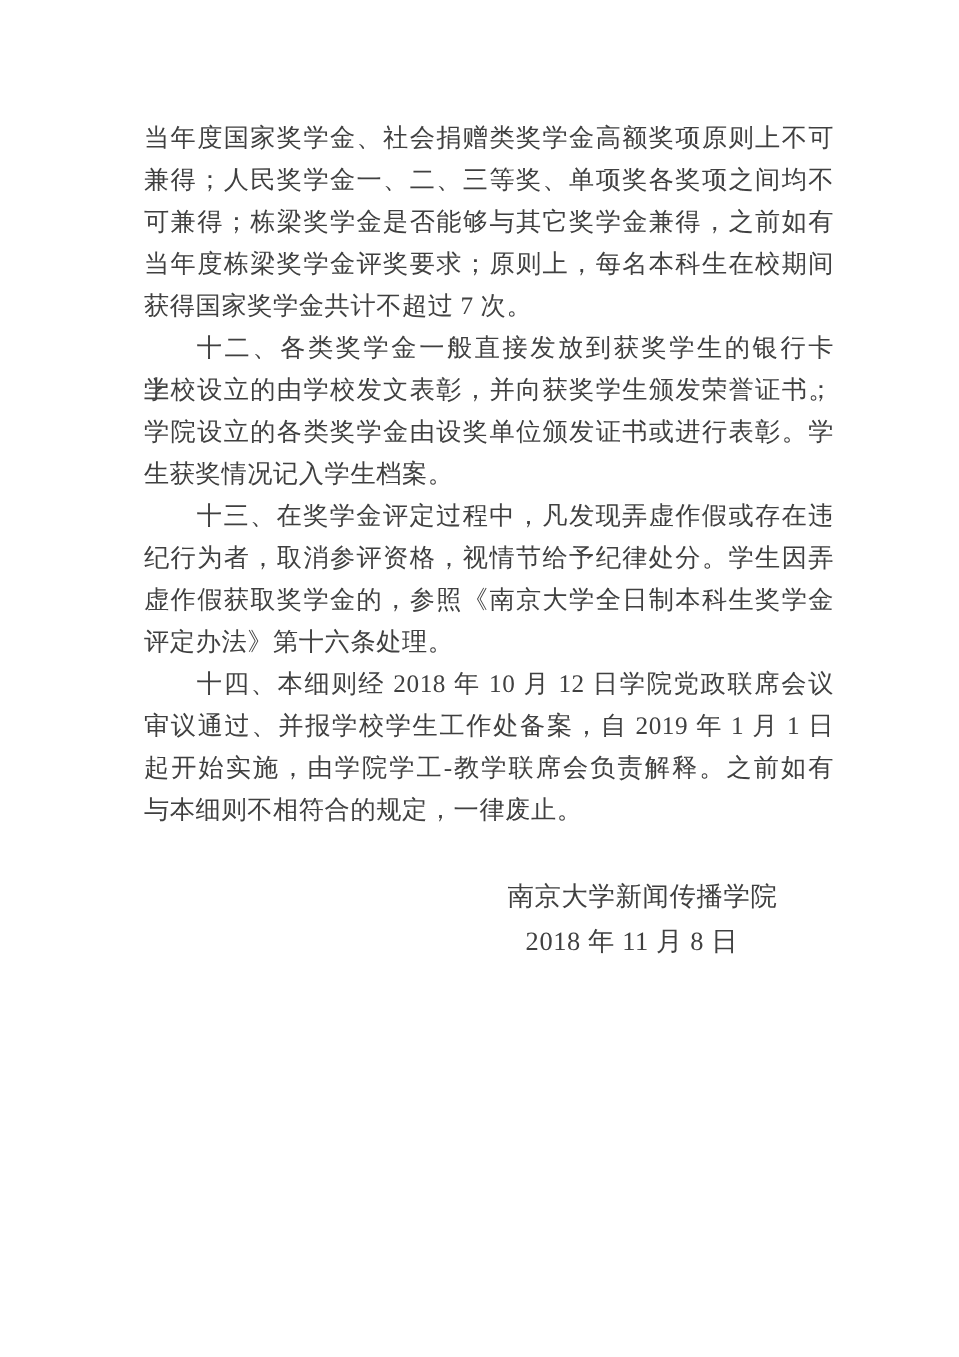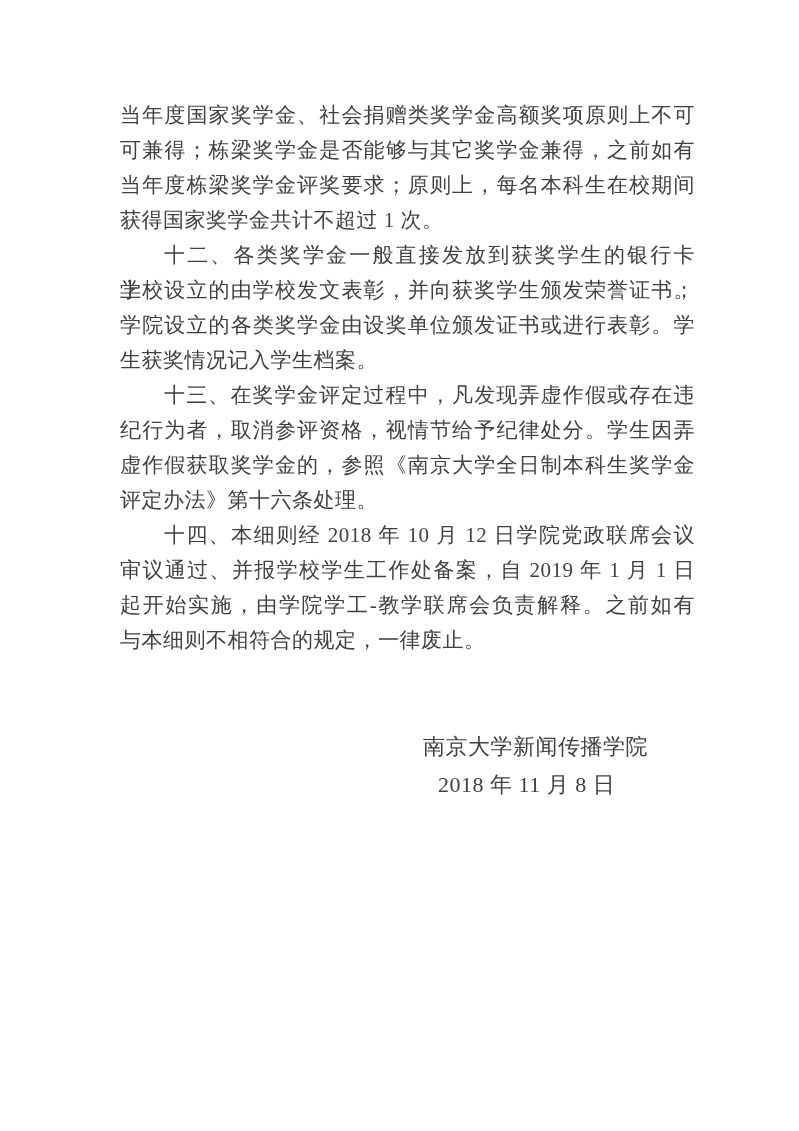--- a/index.html
+++ b/index.html
@@ -55,23 +55,24 @@
   .sig-org  { padding-left: 303px; }
   .sig-date { padding-left: 318px; }
 </style>
 </head>
 <body>
 
 <div class="page">
 
   <div class="body-text">
     <div class="line full">当年度国家奖学金、社会捐赠类奖学金高额奖项原则上不可</div>
+    <div class="line full">兼得；人民奖学金一、二、三等奖、单项奖各奖项之间均不</div>
     <div class="line full">可兼得；栋梁奖学金是否能够与其它奖学金兼得，之前如有</div>
     <div class="line full">当年度栋梁奖学金评奖要求；原则上，每名本科生在校期间</div>
-    <div class="line end">获得国家奖学金共计不超过 1 次。</div>
+    <div class="line end">获得国家奖学金共计不超过 7 次。</div>
     <div class="line full indent">十二、各类奖学金一般直接发放到获奖学生的银行卡上。</div>
     <div class="line full">学校设立的由学校发文表彰，并向获奖学生颁发荣誉证书；</div>
     <div class="line full">学院设立的各类奖学金由设奖单位颁发证书或进行表彰。学</div>
     <div class="line end">生获奖情况记入学生档案。</div>
     <div class="line full indent">十三、在奖学金评定过程中，凡发现弄虚作假或存在违</div>
     <div class="line full">纪行为者，取消参评资格，视情节给予纪律处分。学生因弄</div>
     <div class="line full">虚作假获取奖学金的，参照《南京大学全日制本科生奖学金</div>
     <div class="line end">评定办法》第十六条处理。</div>
     <div class="line full indent">十四、本细则经 2018 年 10 月 12 日学院党政联席会议</div>
     <div class="line full">审议通过、并报学校学生工作处备案，自 2019 年 1 月 1 日</div>

